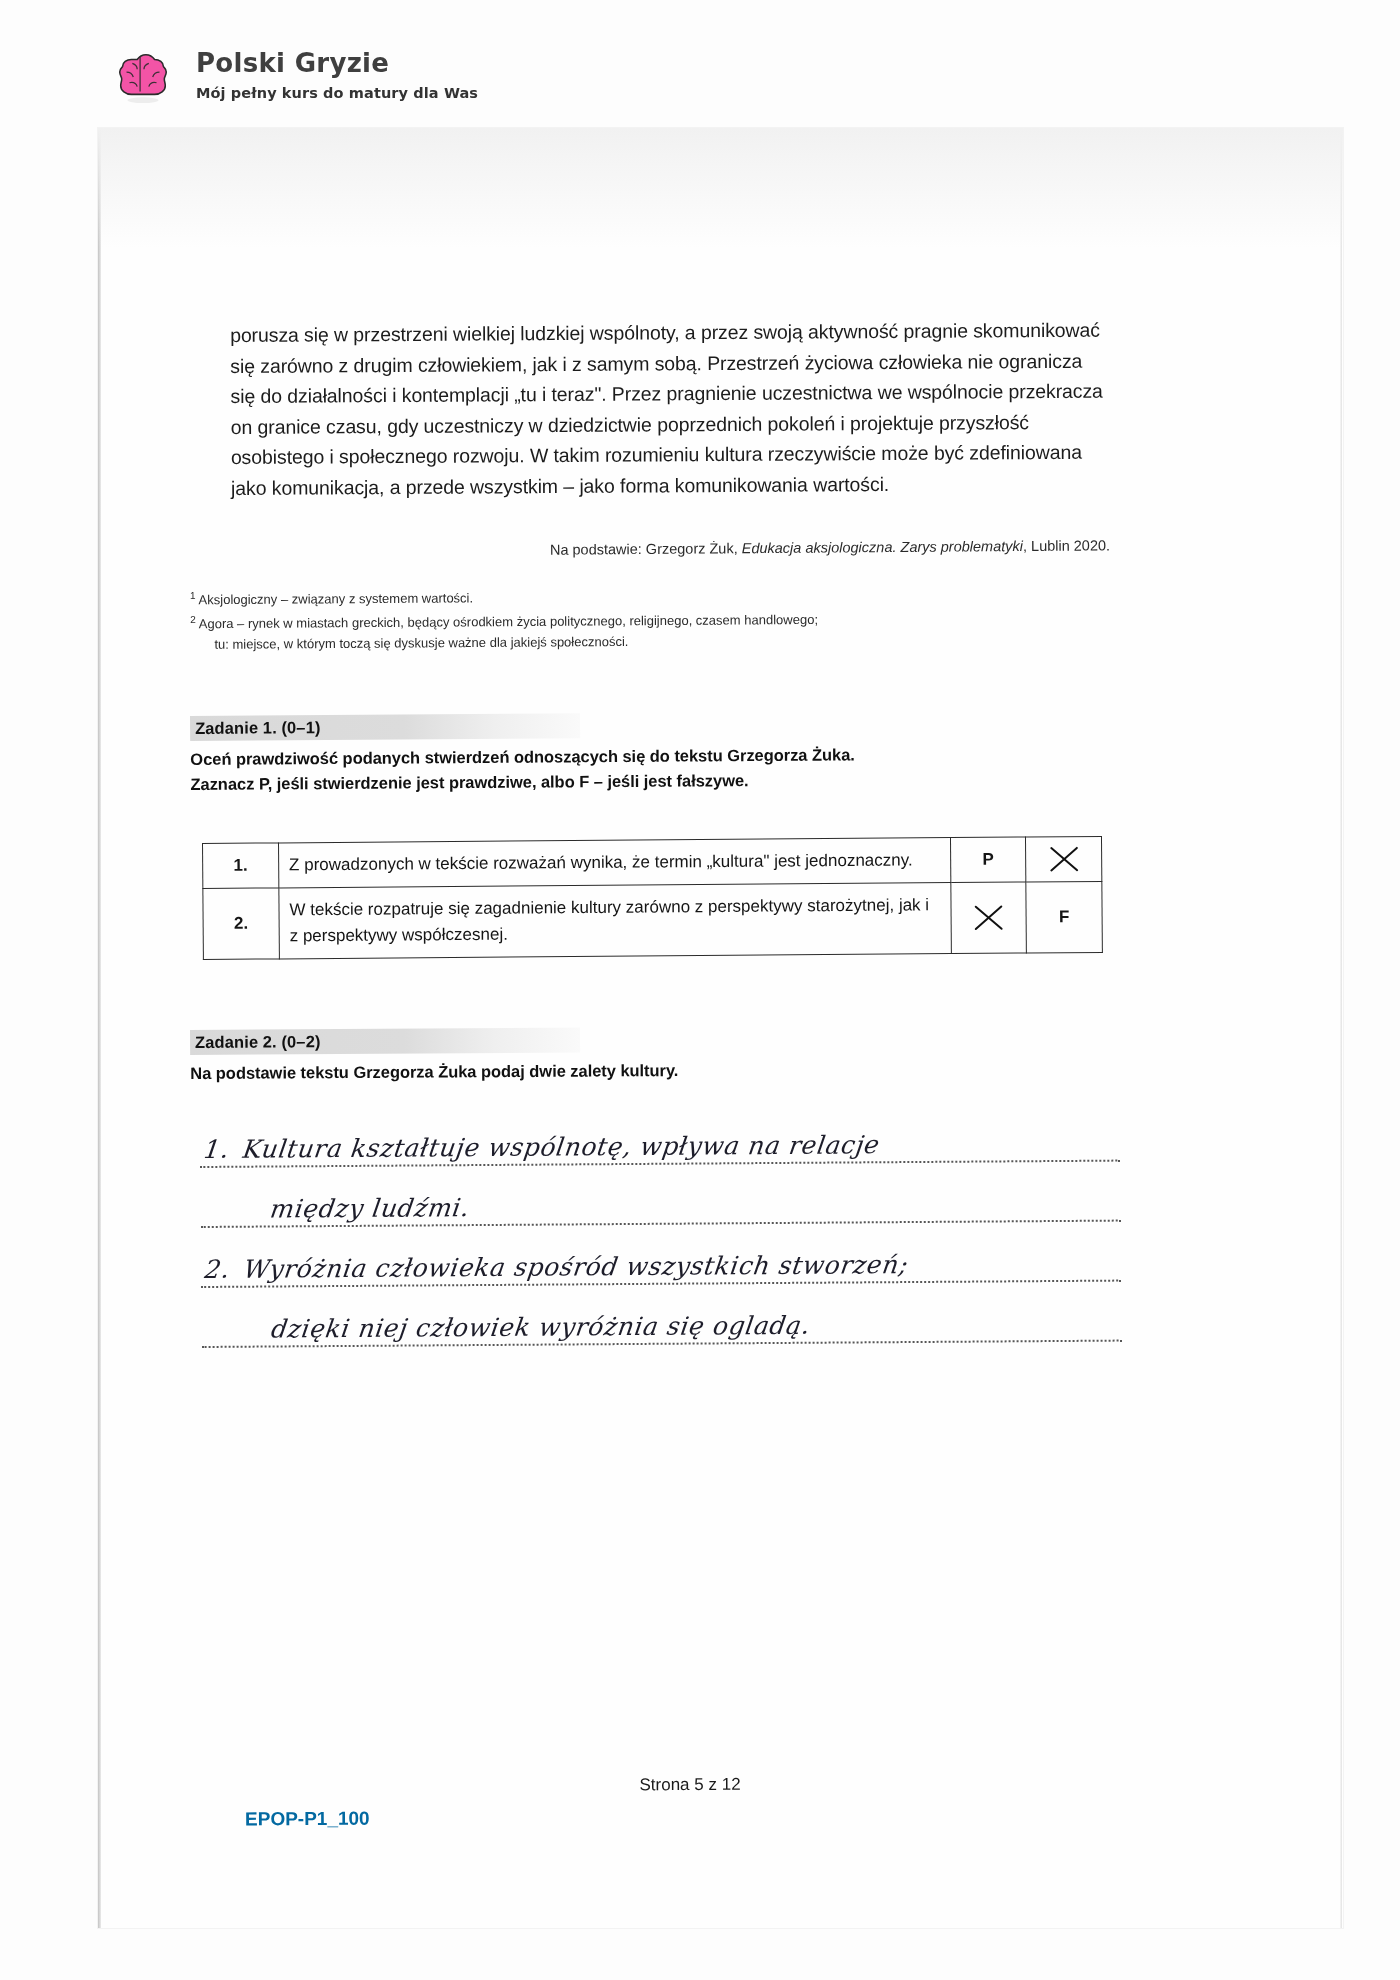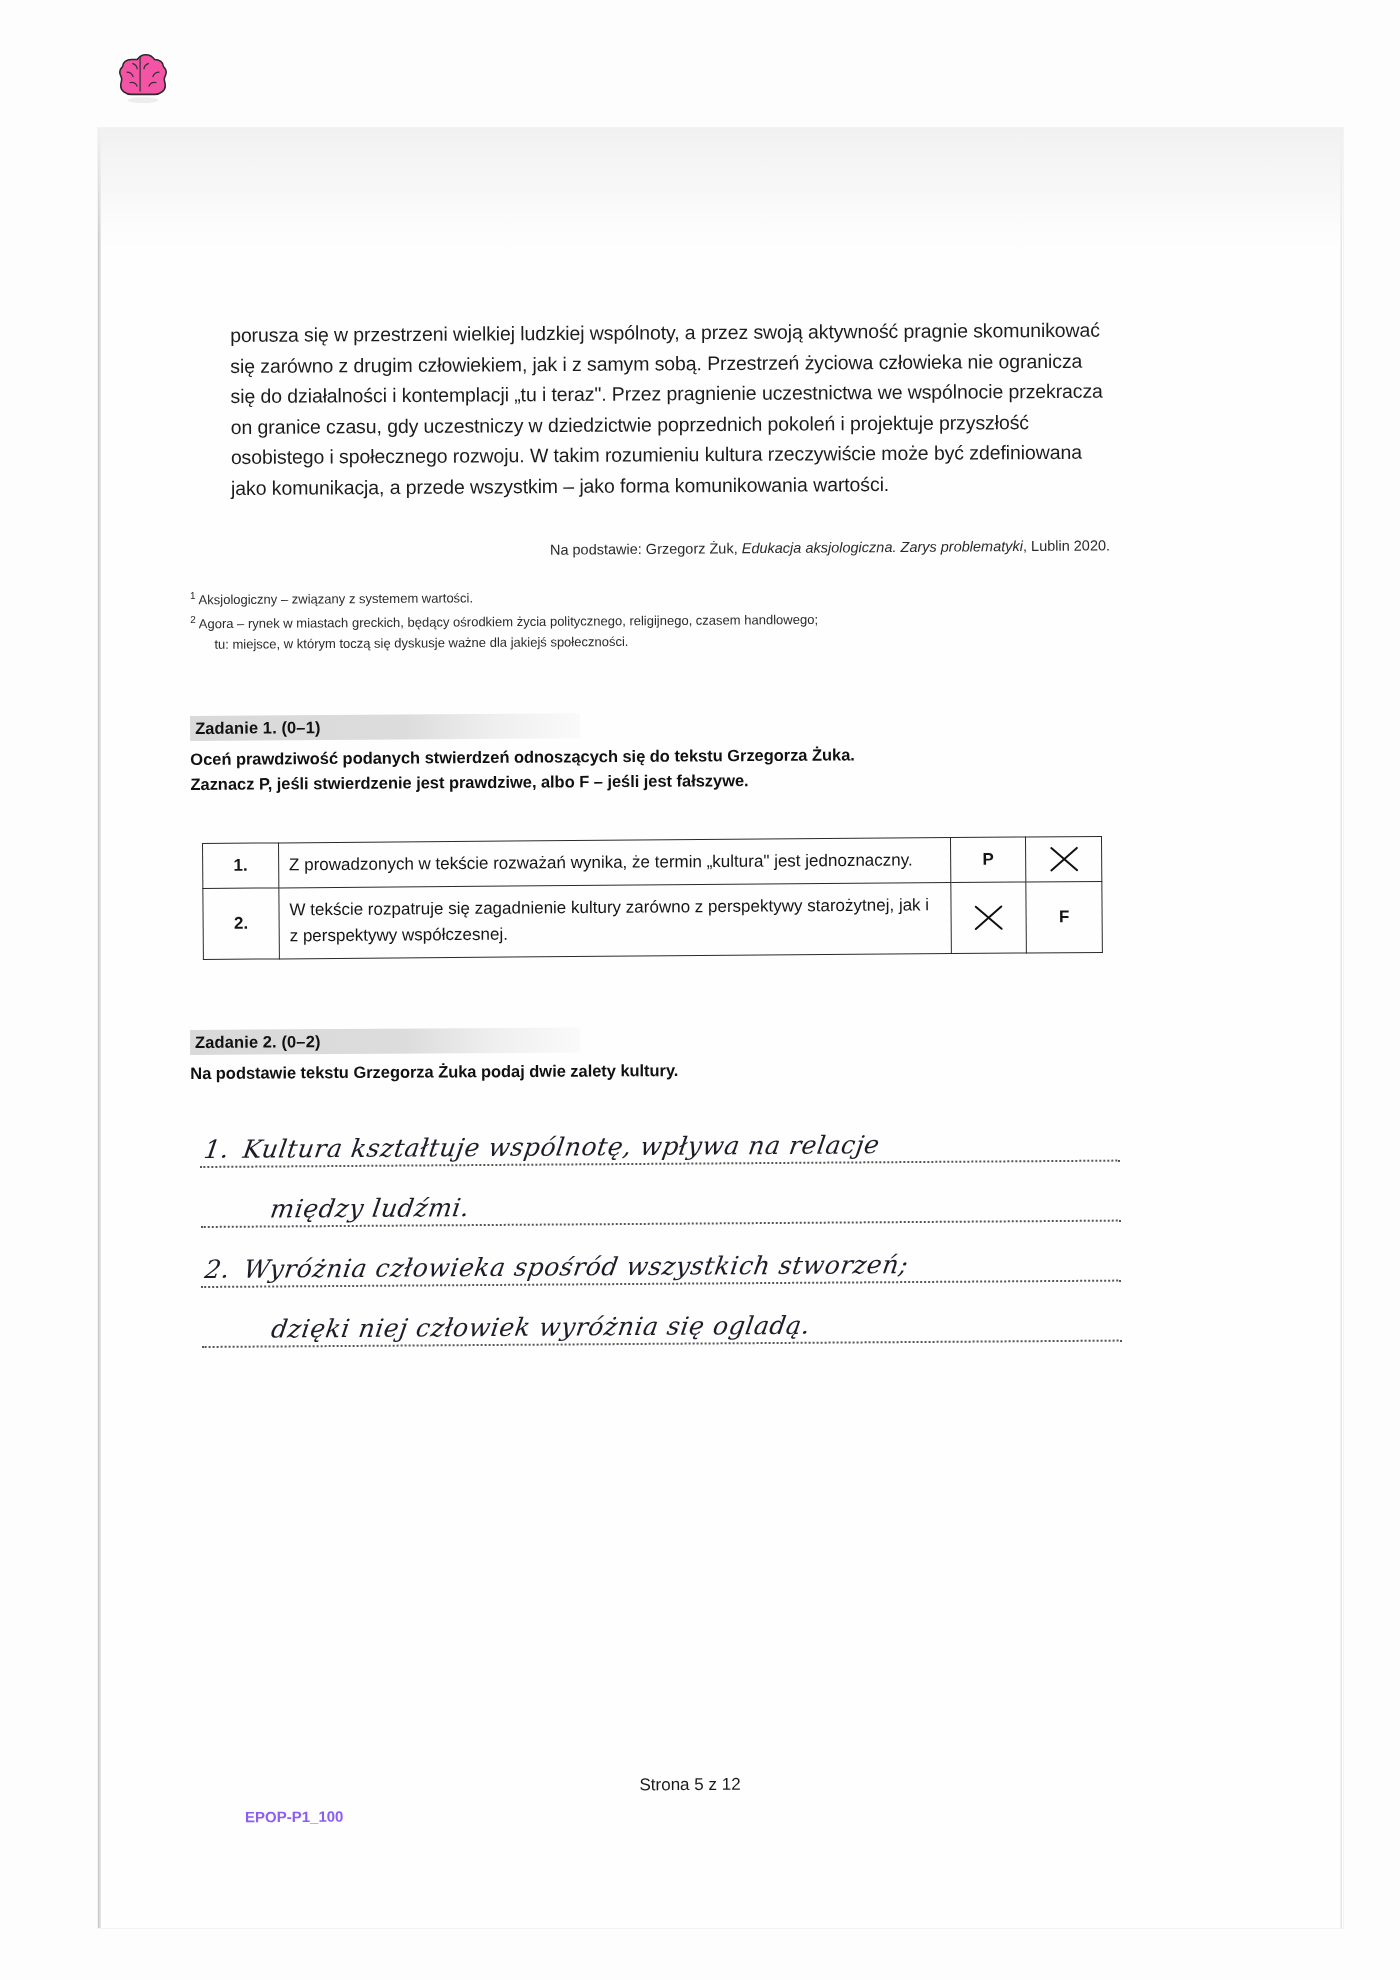--- a/index.html
+++ b/index.html
@@ -223,23 +223,23 @@
     left:0; right:0;
     top:1775px;
     text-align:center;
     font-size:17px;
     color:#1a1a1a;
     transform:rotate(-0.3deg);
   }
   .footer-code{
     position:absolute;
     left:245px; top:1808px;
-    font-size:15px;
-    font-weight:bold;
-    color:#8b5cf6;
+    font-size:19px;
+    font-weight:bold;
+    color:#0369a1;
     transform:rotate(-0.35deg);
   }
 </style>
 </head>
 <body>
 
 <div class="scan-sheet"></div>
 <div class="scan-edge-left"></div>
 <div class="scan-edge-right"></div>
 <div class="scan-grad-top"></div>
@@ -254,20 +254,24 @@
         <path d="M29 13v36"></path>
         <path d="M21 20c3 1 5 3 5 6"></path>
         <path d="M38 20c-3 1-5 3-5 6"></path>
         <path d="M15 29c4 0 6 2 7 5"></path>
         <path d="M49 29c-4 0-6 2-7 5"></path>
         <path d="M18 40c4-1 7 1 8 4"></path>
         <path d="M46 40c-4-1-7 1-8 4"></path>
       </g>
       <ellipse cx="32" cy="58" rx="16" ry="3" fill="#e9e9e9" opacity=".8"></ellipse>
     </svg>
+  </div>
+  <div class="brand-text">
+    <div class="brand-title">Polski Gryzie</div>
+    <div class="brand-sub">Mój pełny kurs do matury dla Was</div>
   </div>
 </div>
 
 <div class="doc">
 
   <div class="para">porusza się w przestrzeni wielkiej ludzkiej wspólnoty, a przez swoją aktywność pragnie skomunikować się zarówno z drugim człowiekiem, jak i z samym sobą. Przestrzeń życiowa człowieka nie ogranicza się do działalności i kontemplacji „tu i teraz". Przez pragnienie uczestnictwa we wspólnocie przekracza on granice czasu, gdy uczestniczy w dziedzictwie poprzednich pokoleń i projektuje przyszłość osobistego i społecznego rozwoju. W takim rozumieniu kultura rzeczywiście może być zdefiniowana jako komunikacja, a przede wszystkim – jako forma komunikowania wartości.</div>
 
   <div class="attrib">
     <span>Na podstawie: Grzegorz Żuk, </span><i>Edukacja aksjologiczna. Zarys problematyki</i><span>, Lublin 2020.</span>
   </div>

